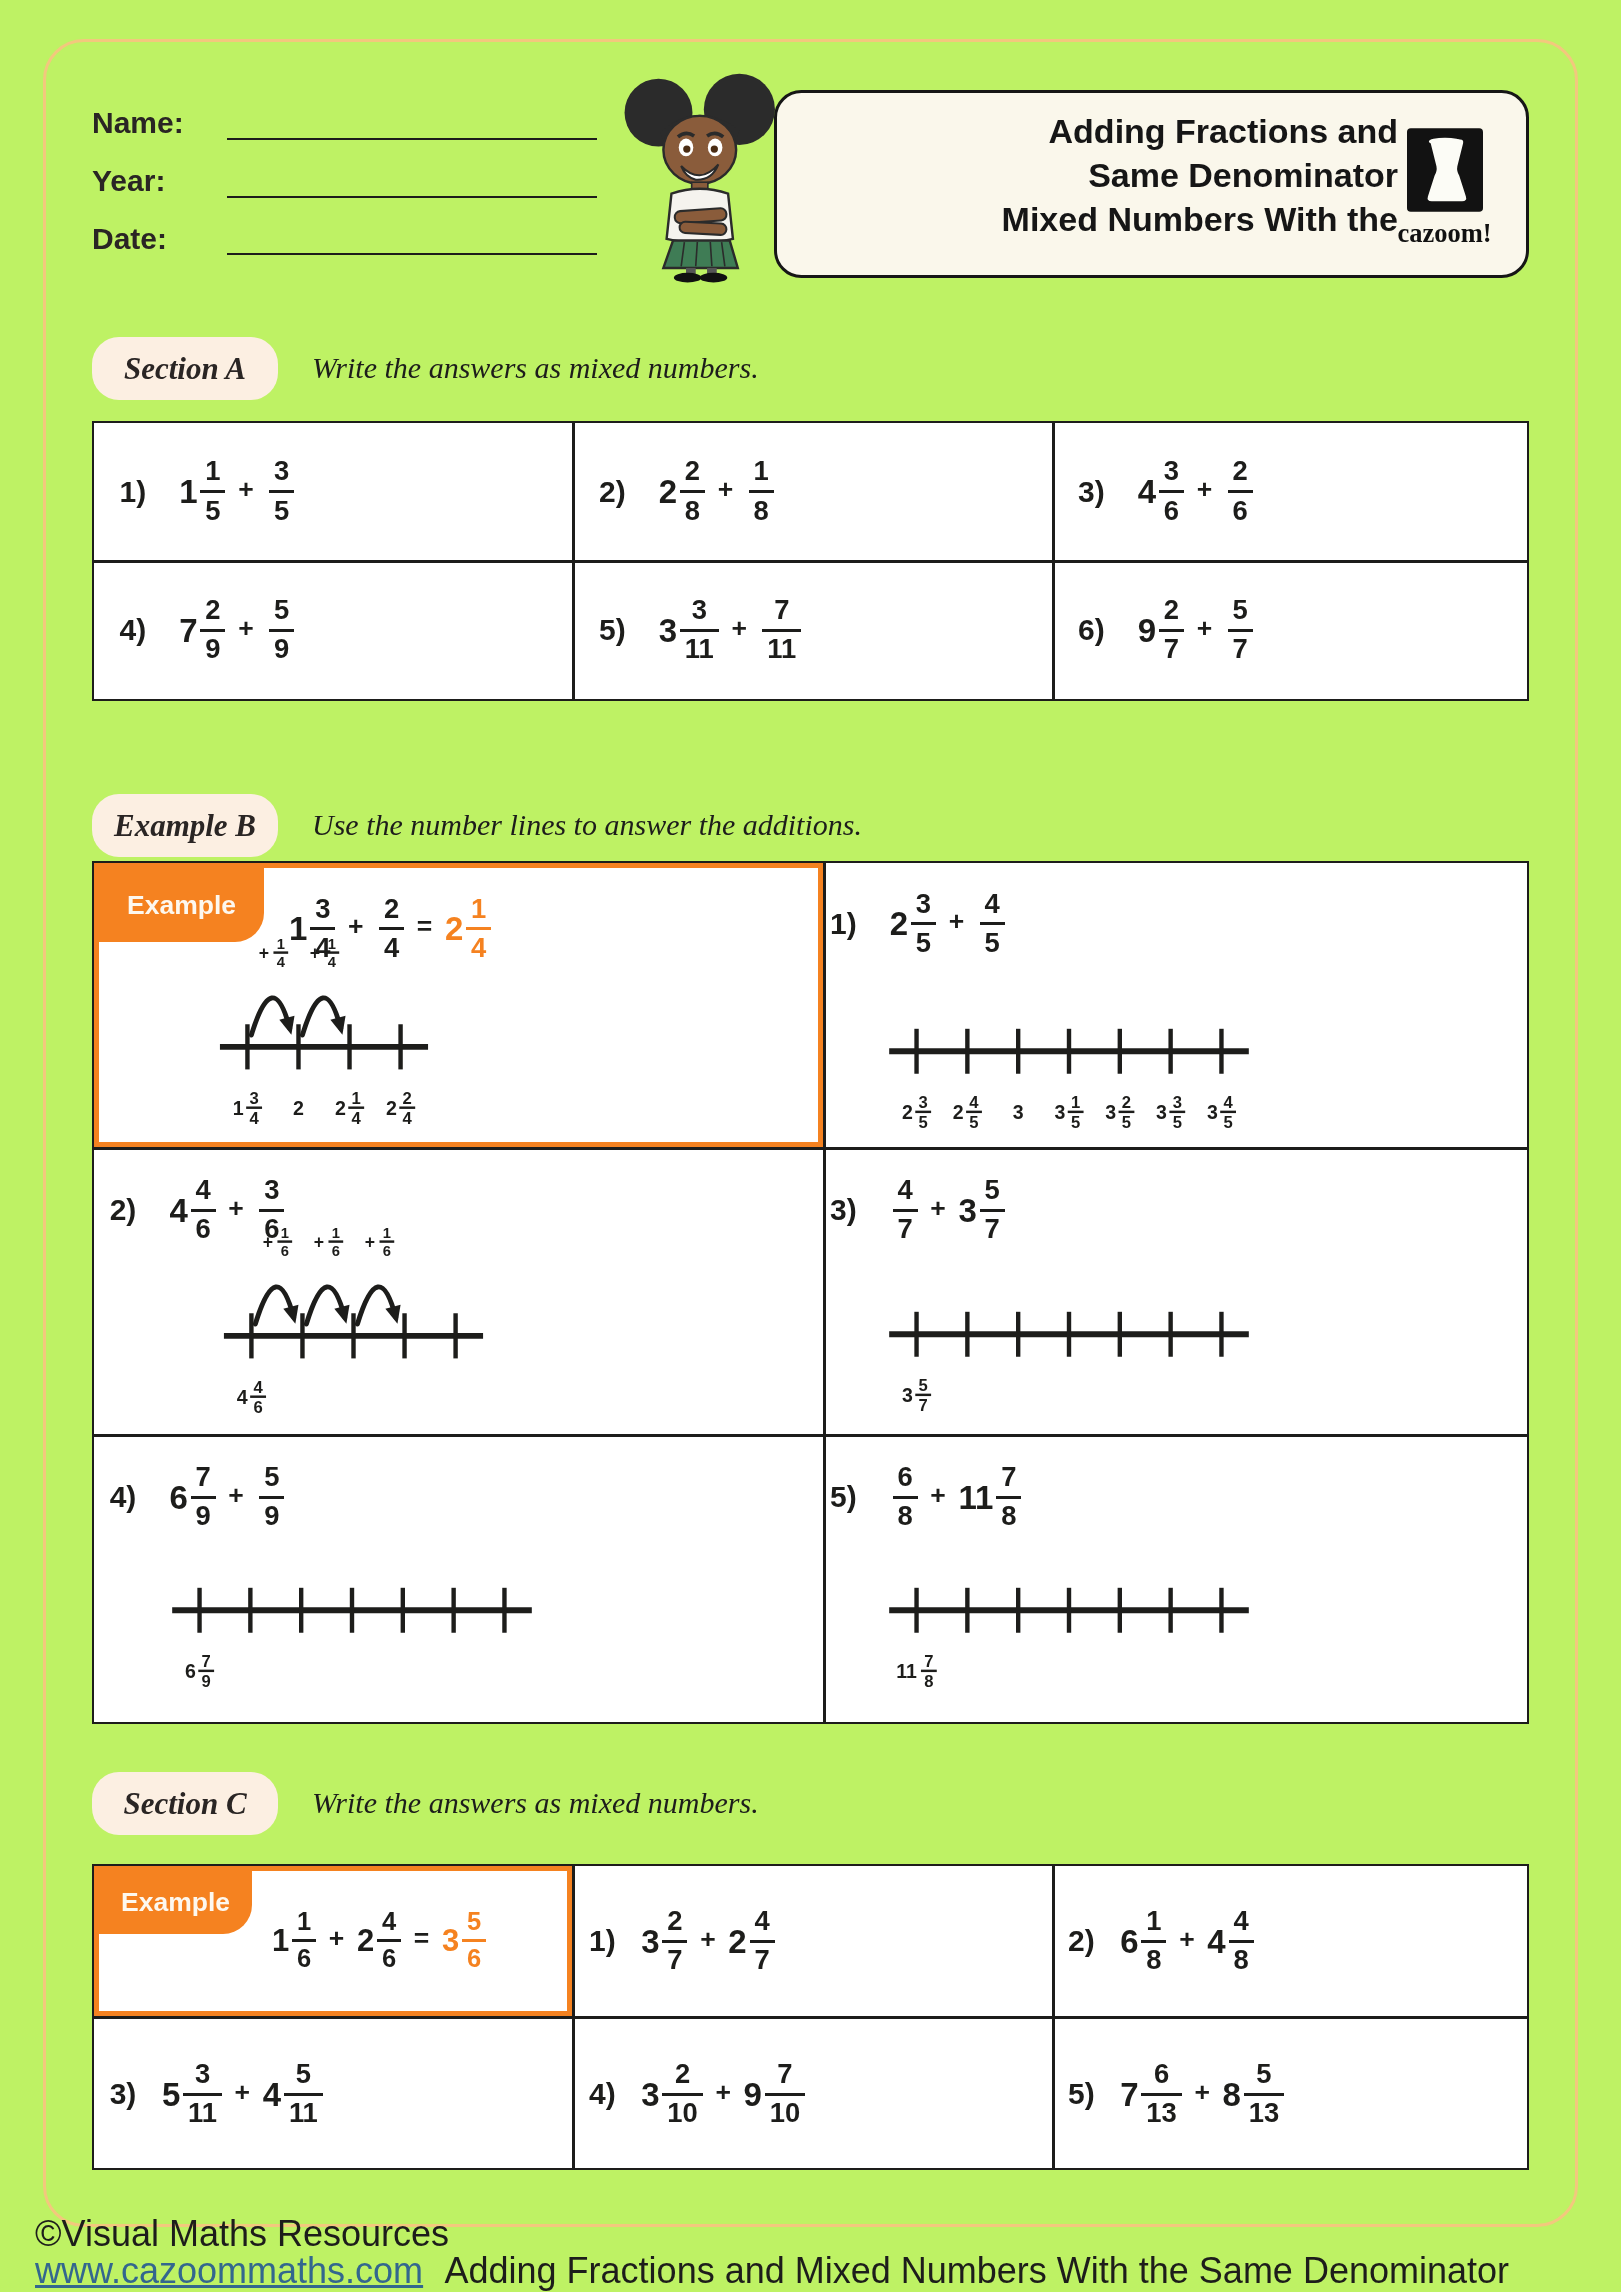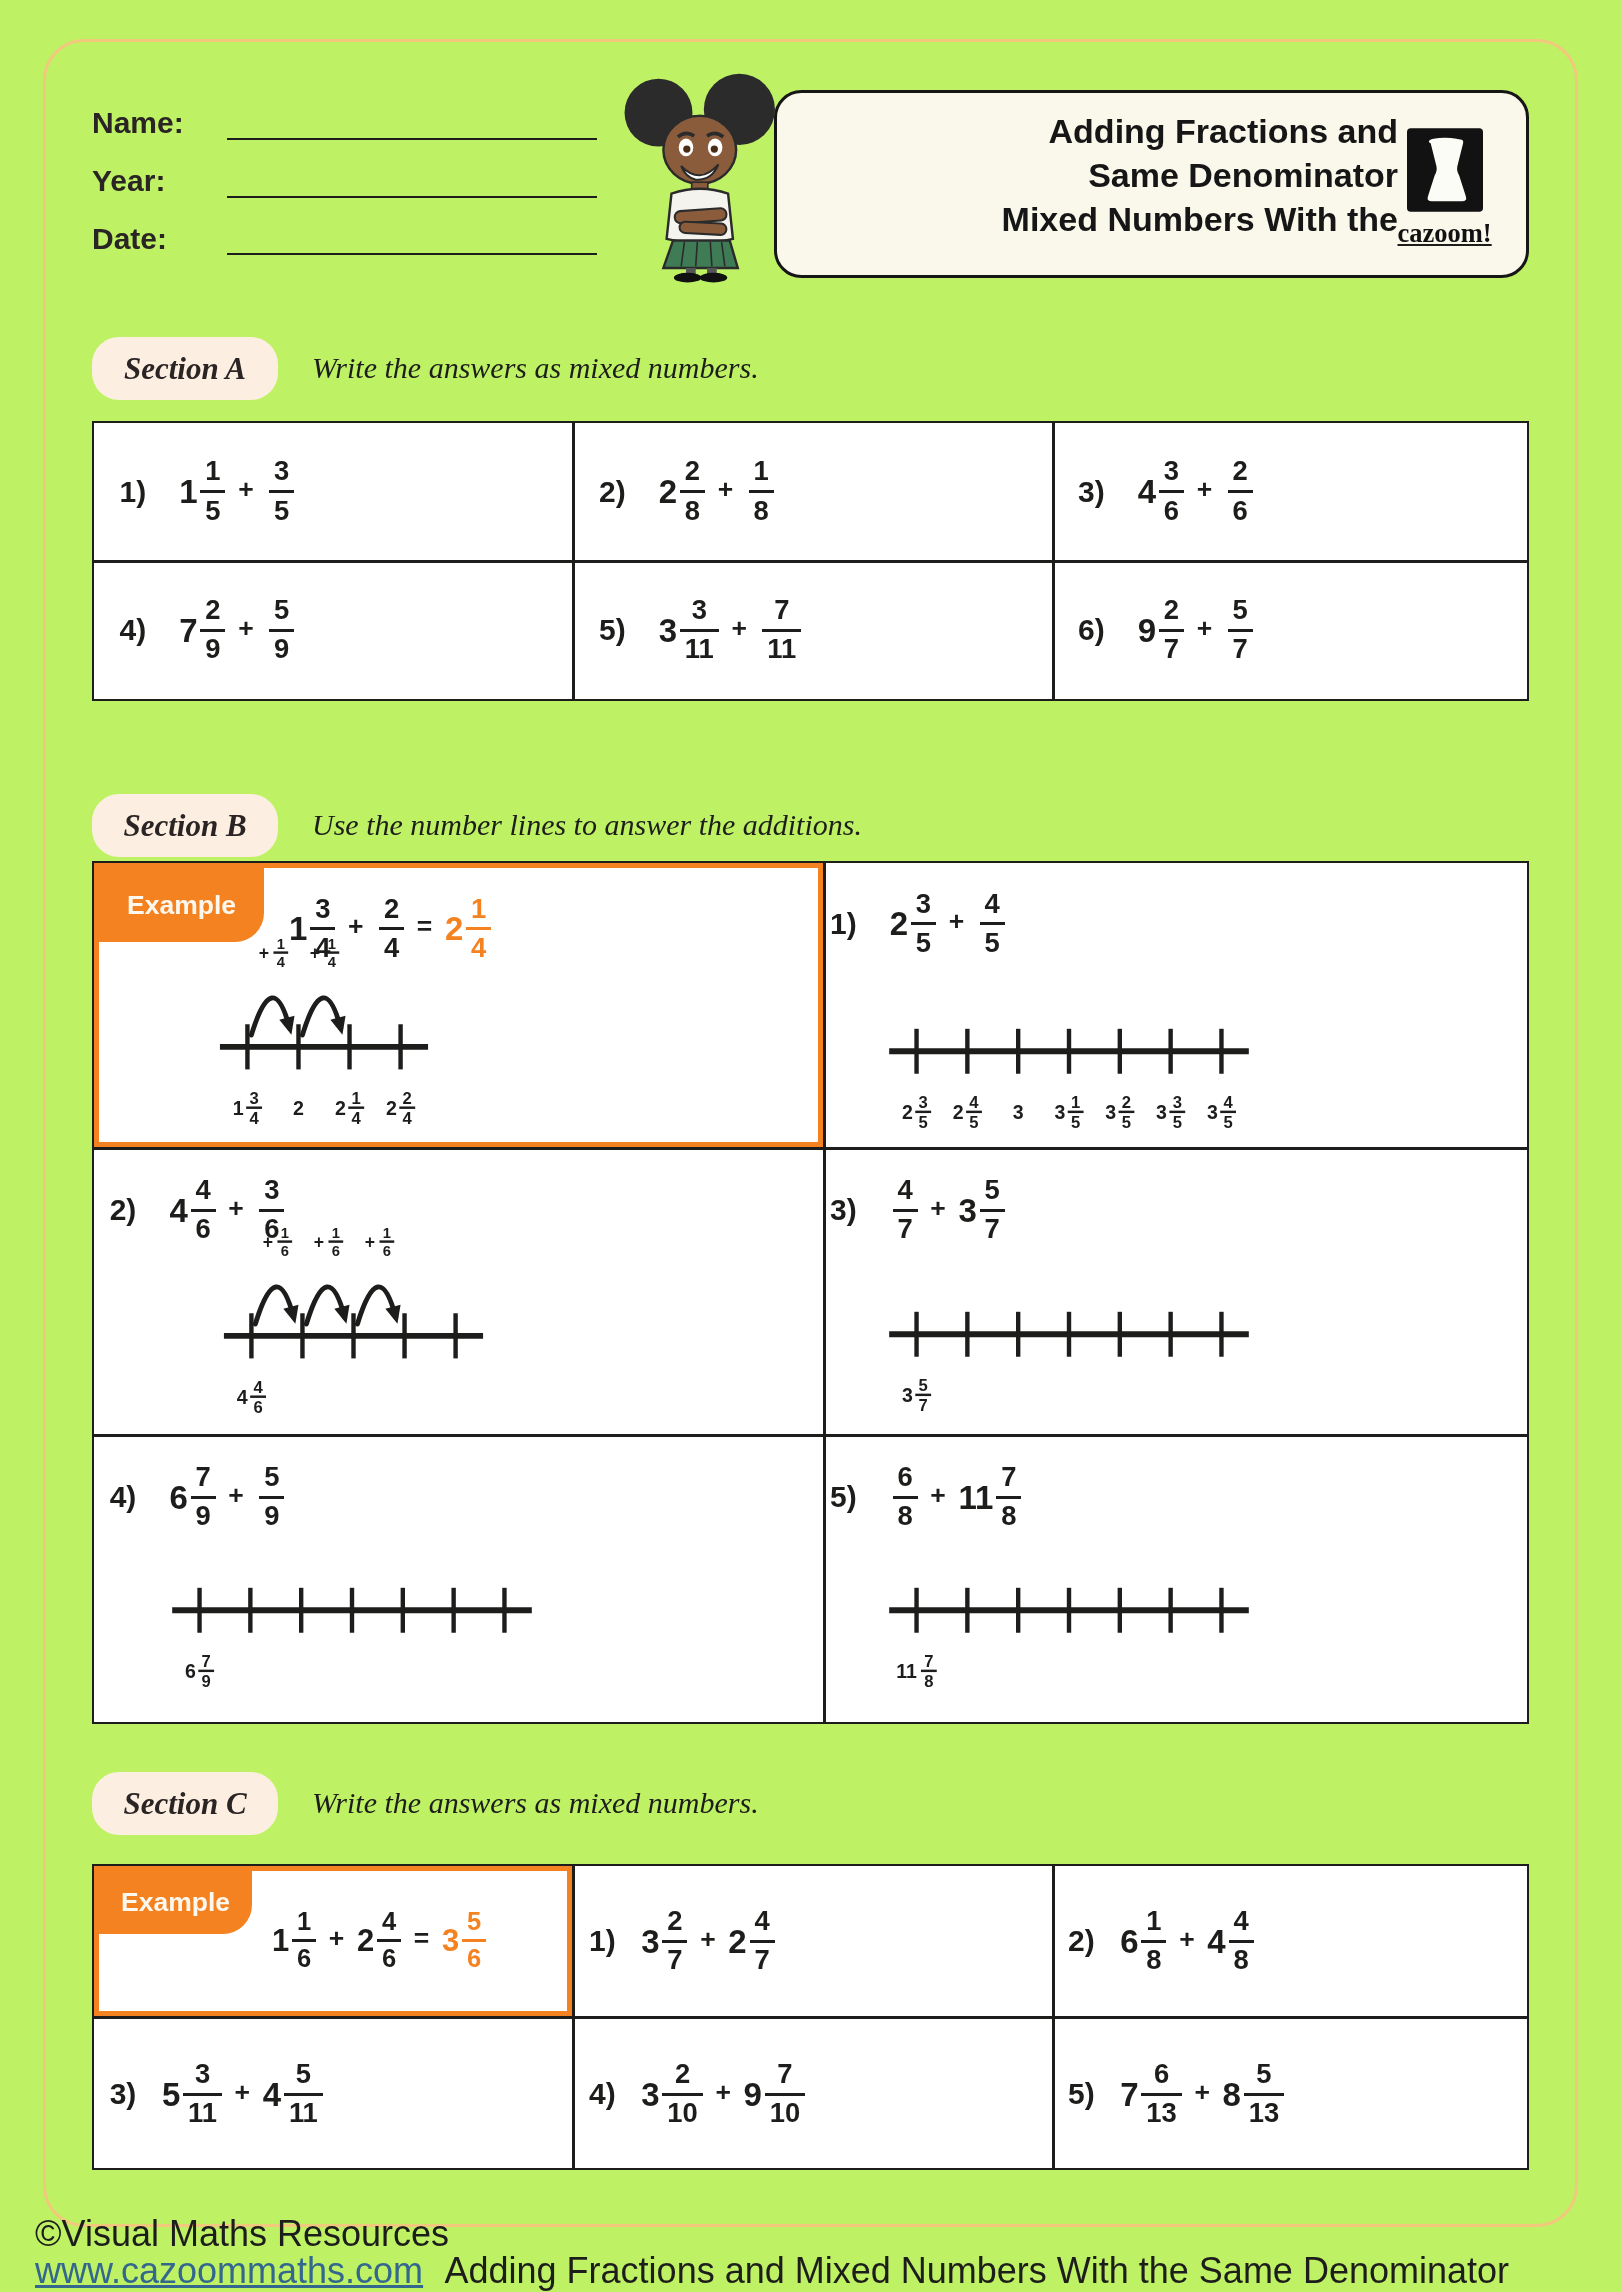--- a/index.html
+++ b/index.html
@@ -16,21 +16,21 @@
   .page-border{position:absolute;left:43px;top:39px;width:1535px;height:2188px;
     border:3.9px solid var(--tan);border-radius:41px;}
   
   .field-label{position:absolute;left:92px;font-size:30px;font-weight:bold;color:#2a2524;}
   .field-line{position:absolute;left:227px;width:370px;height:2px;background:#1d1d1b;}
   
   .title-box{position:absolute;left:774px;top:90px;width:755px;height:188px;
     background:var(--cream);border:3.9px solid #161616;border-radius:27.4px;}
   .title-text{position:absolute;left:33px;top:15.7px;width:588px;
     font-size:34px;font-weight:bold;line-height:44px;color:#161616;text-align:right;}
-  .logo{position:absolute;right:27.4px;top:35px;width:108px;text-align:center;text-decoration:underline;}
+  .logo{position:absolute;right:27.4px;top:35px;width:108px;text-align:center;}
   .logo-text{font-family:"Liberation Serif",serif;font-weight:bold;font-size:26.5px;color:#111;margin-top:2px;}
   
   .sec-label{position:absolute;width:186px;height:63px;background:var(--peach);
     border-radius:27px;display:flex;align-items:center;justify-content:center;
     font-family:"Liberation Serif",serif;font-weight:bold;font-style:italic;font-size:31px;color:#2a2524;}
   .sec-instr{position:absolute;font-family:"Liberation Serif",serif;font-style:italic;
     font-size:30px;color:#1d1d1b;}
   
   .tbl{position:absolute;border:2.9px solid #1d1d1b;background:#fff;}
   .vline{position:absolute;top:0;bottom:0;width:2.9px;background:#1d1d1b;}
@@ -230,21 +230,21 @@
           <span class="mixed">
             <span class="frac">
               <span class="fn">5</span>
               <span class="fd">7</span>
             </span>
           </span>
         </span>
       </div>
   </div>
 
-  <div class="sec-label" style="left:92px;top:794px">Section B</div>
+  <div class="sec-label" style="left:92px;top:794px">Example B</div>
   <div class="sec-instr" style="left:312px;top:808px">Use the number lines to answer the additions.</div>
 
   <div class="tbl math" style="left:92px;top:861px;width:1437px;height:863px">
     <div class="vline" style="left:729px"></div>
     <div class="hline" style="top:284px"></div>
     <div class="hline" style="top:571px"></div>
 
     <div class="ex-box" style="left:0;top:0;width:729px;height:284px">
       <div class="ex-tab" style="width:165px;height:74px">Example</div>
       <div class="prob" style="left:190px;top:7.8px;height:106px">

